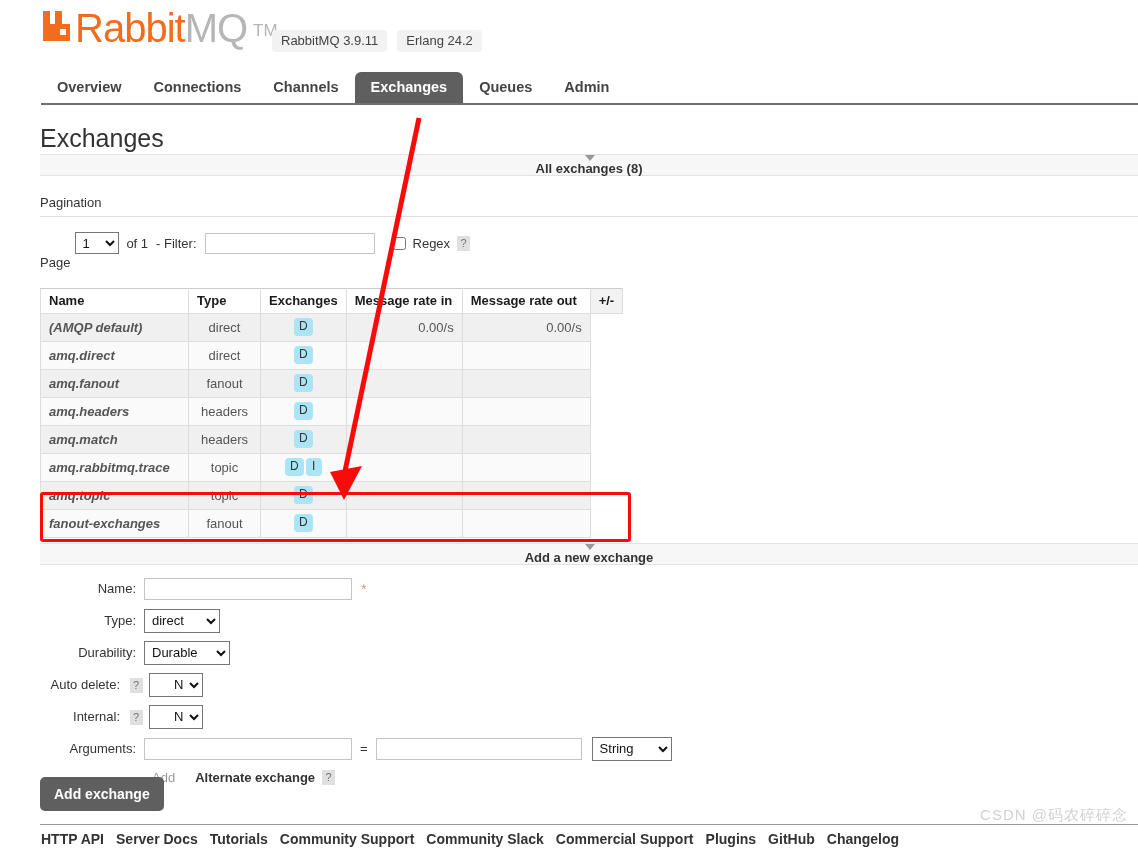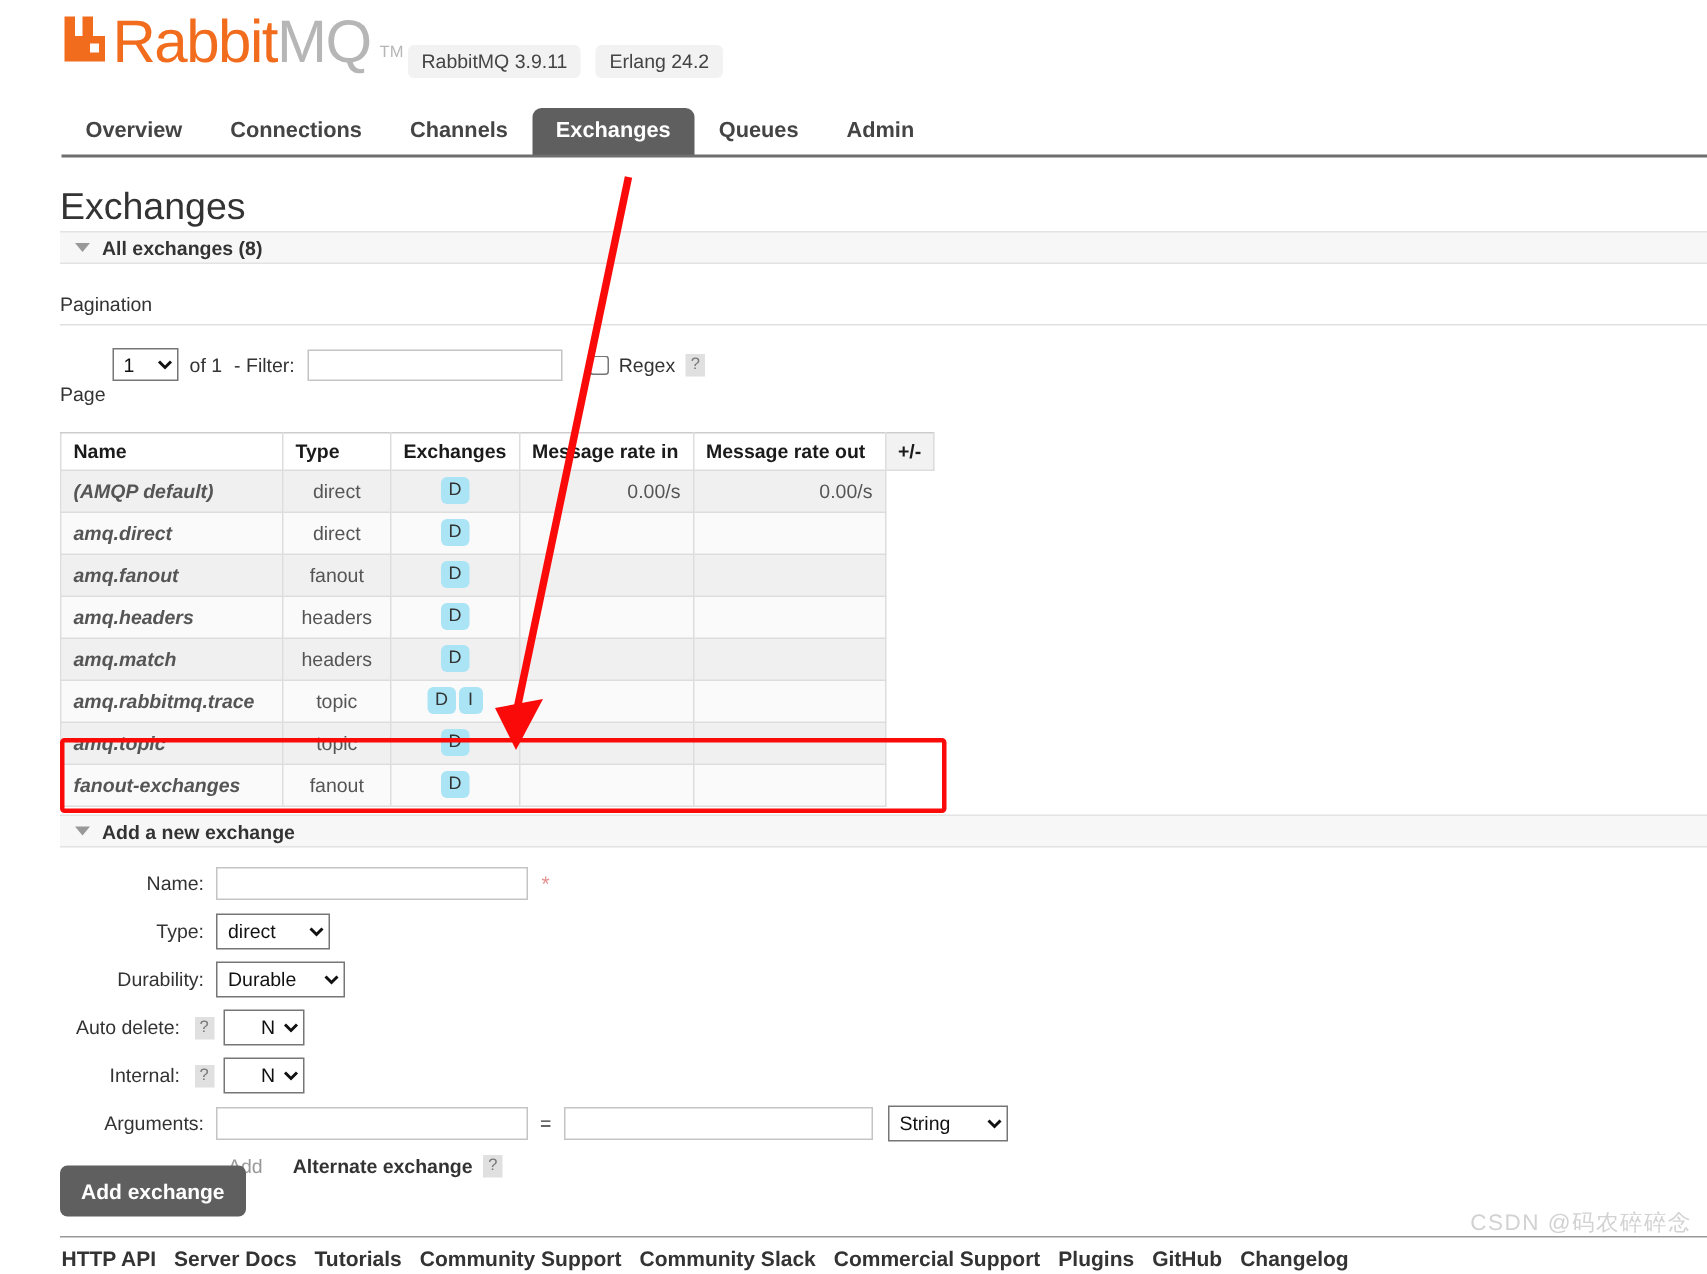--- a/index.html
+++ b/index.html
@@ -38,21 +38,21 @@
   }
   #logo-text {
     font-size: 40px;
     line-height: 40px;
     letter-spacing: -1px;
     font-weight: 400;
   }
   #logo-text .rabbit { color: #f26c1d; }
   #logo-text .mq { color: #b6b6b6; }
   #logo-tm {
-    font-size: 11px;
+    font-size: 17px;
     color: #b6b6b6;
     margin-left: 6px;
     margin-bottom: 7px;
     letter-spacing: 0px;
   }
   .version-badges {
     position: absolute;
     left: 272px; top: 30px;
     display: flex;
     gap: 10px;
@@ -109,20 +109,21 @@
     position: absolute;
     background: #f7f7f7;
     border-top: 1px solid #e3e3e3;
     border-bottom: 1px solid #e3e3e3;
     height: 22px;
     display: flex;
     align-items: center;
     font-size: 13px;
     font-weight: bold;
     color: #333333;
+    flex-direction: column;
   }
   .caret {
     display: inline-block;
     width: 0; height: 0;
     border-left: 5px solid transparent;
     border-right: 5px solid transparent;
     border-top: 6px solid #999999;
     margin: 0 8px 0 10px;
   }
   #all-exchanges-bar {

